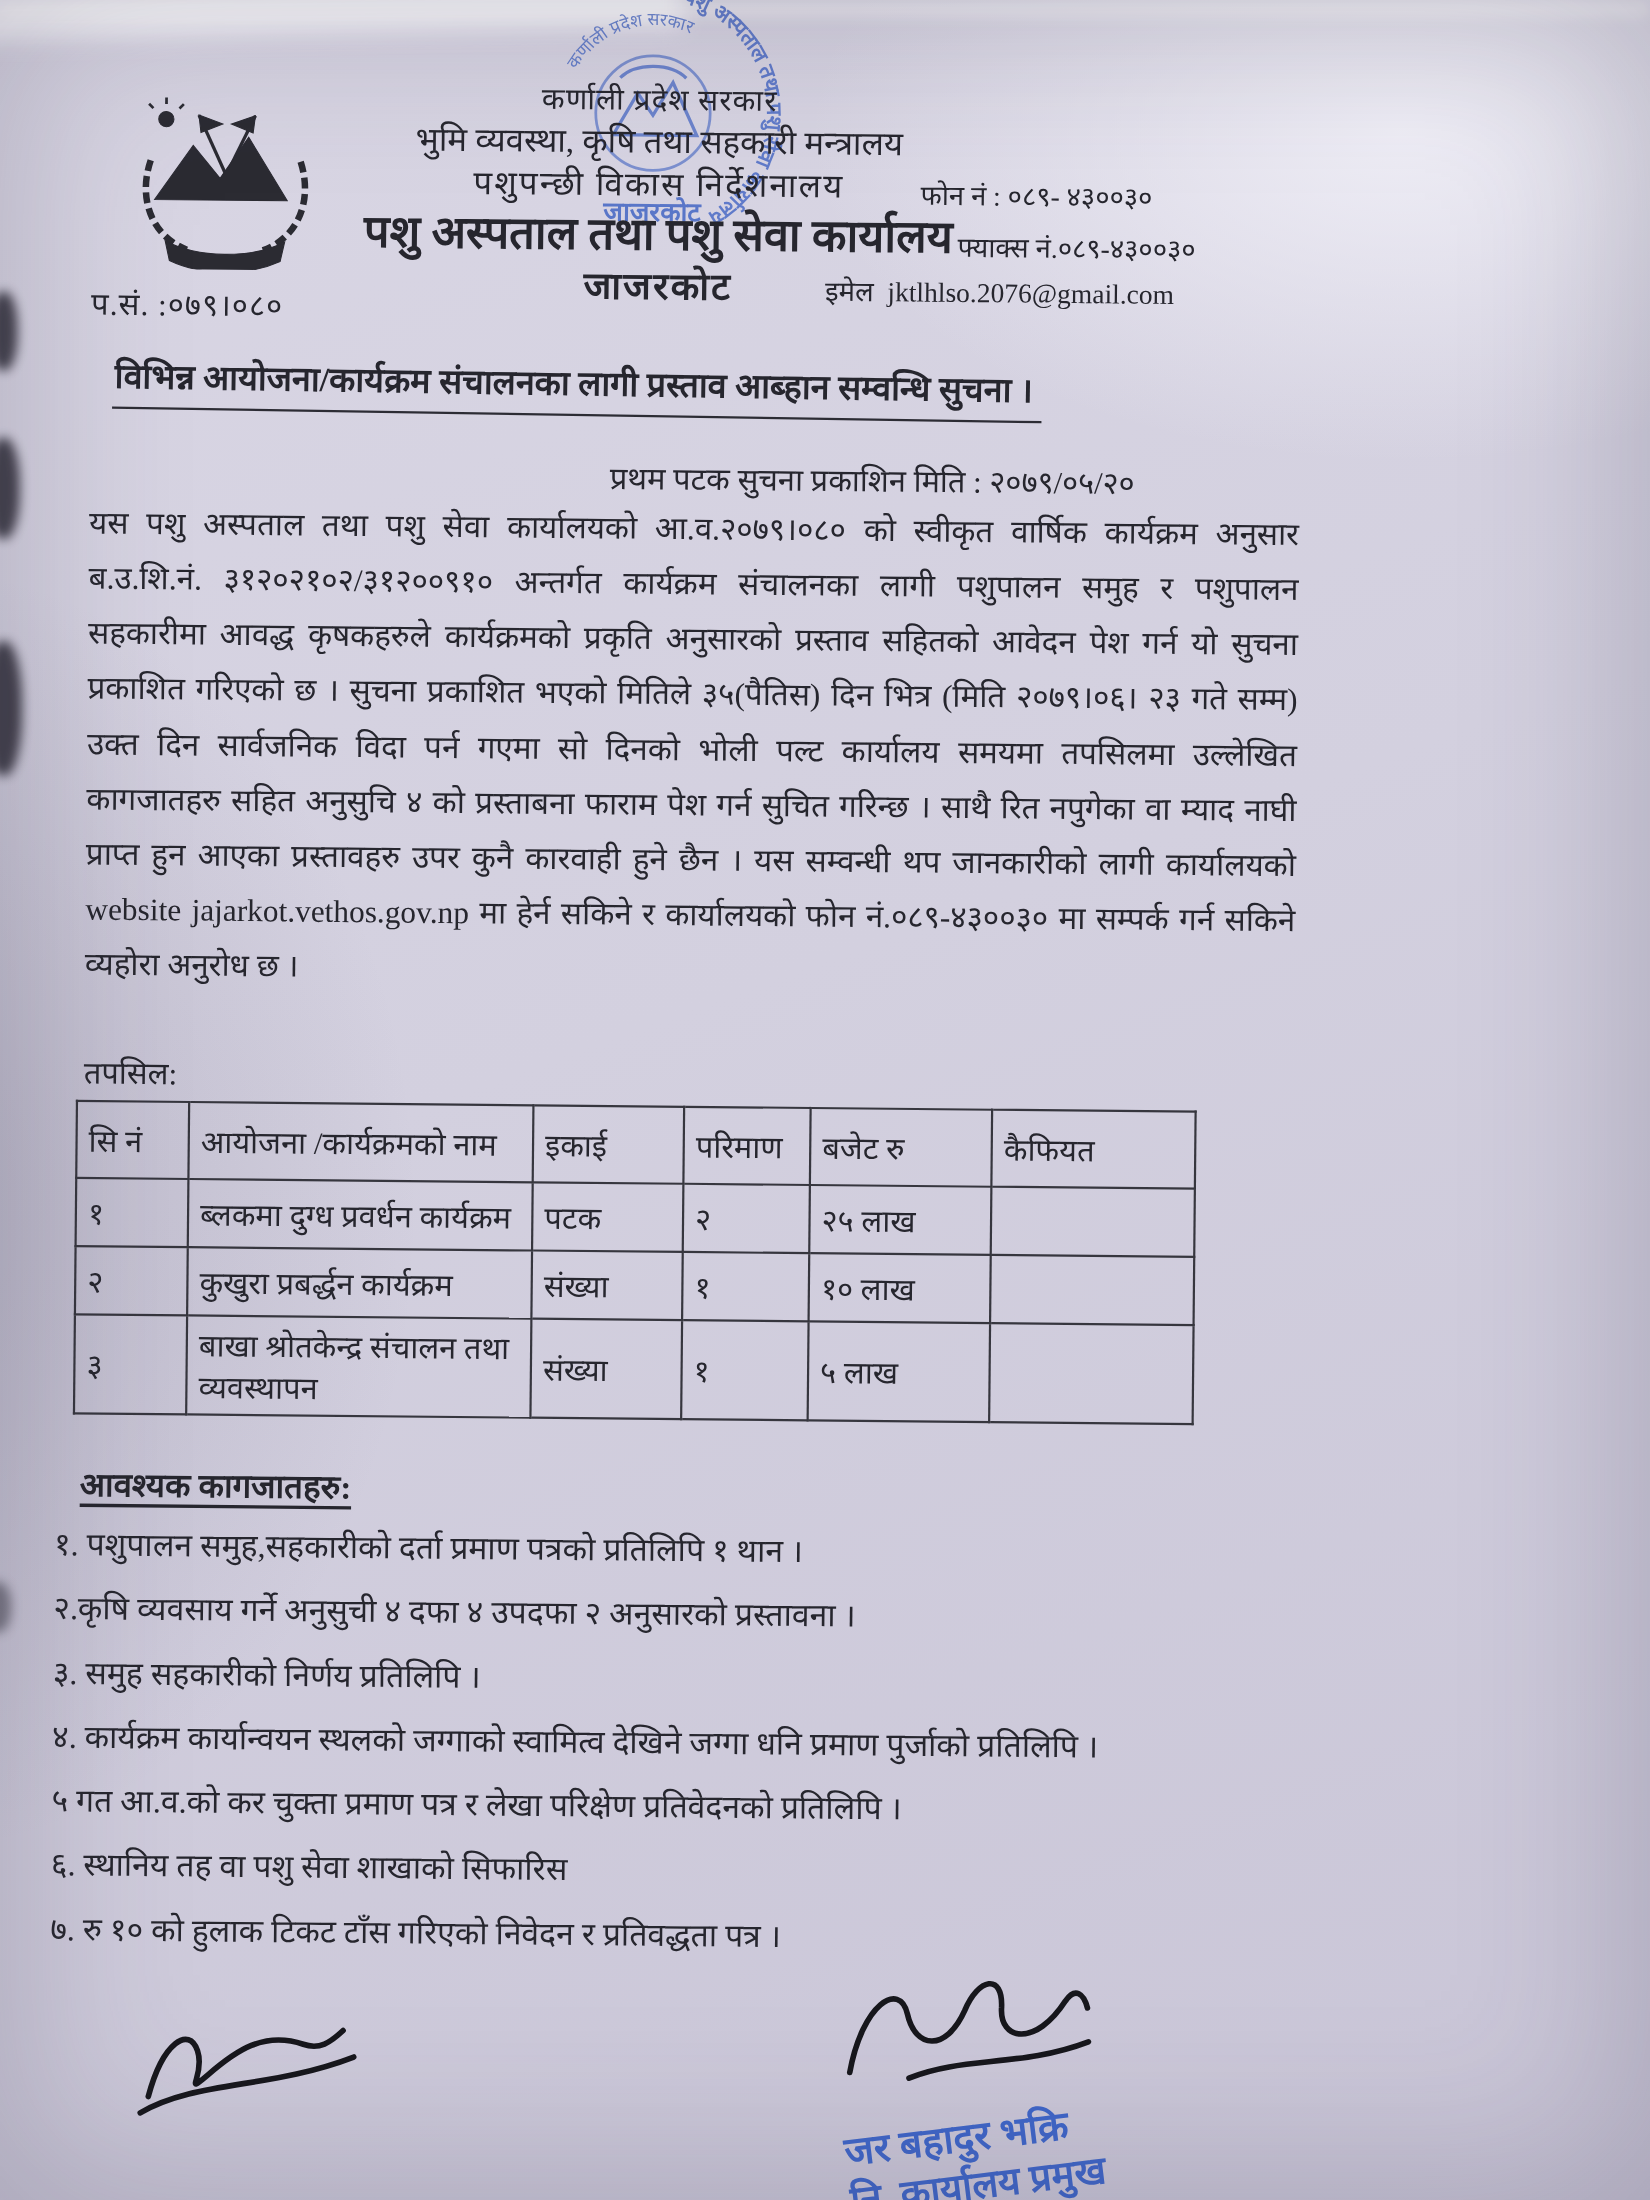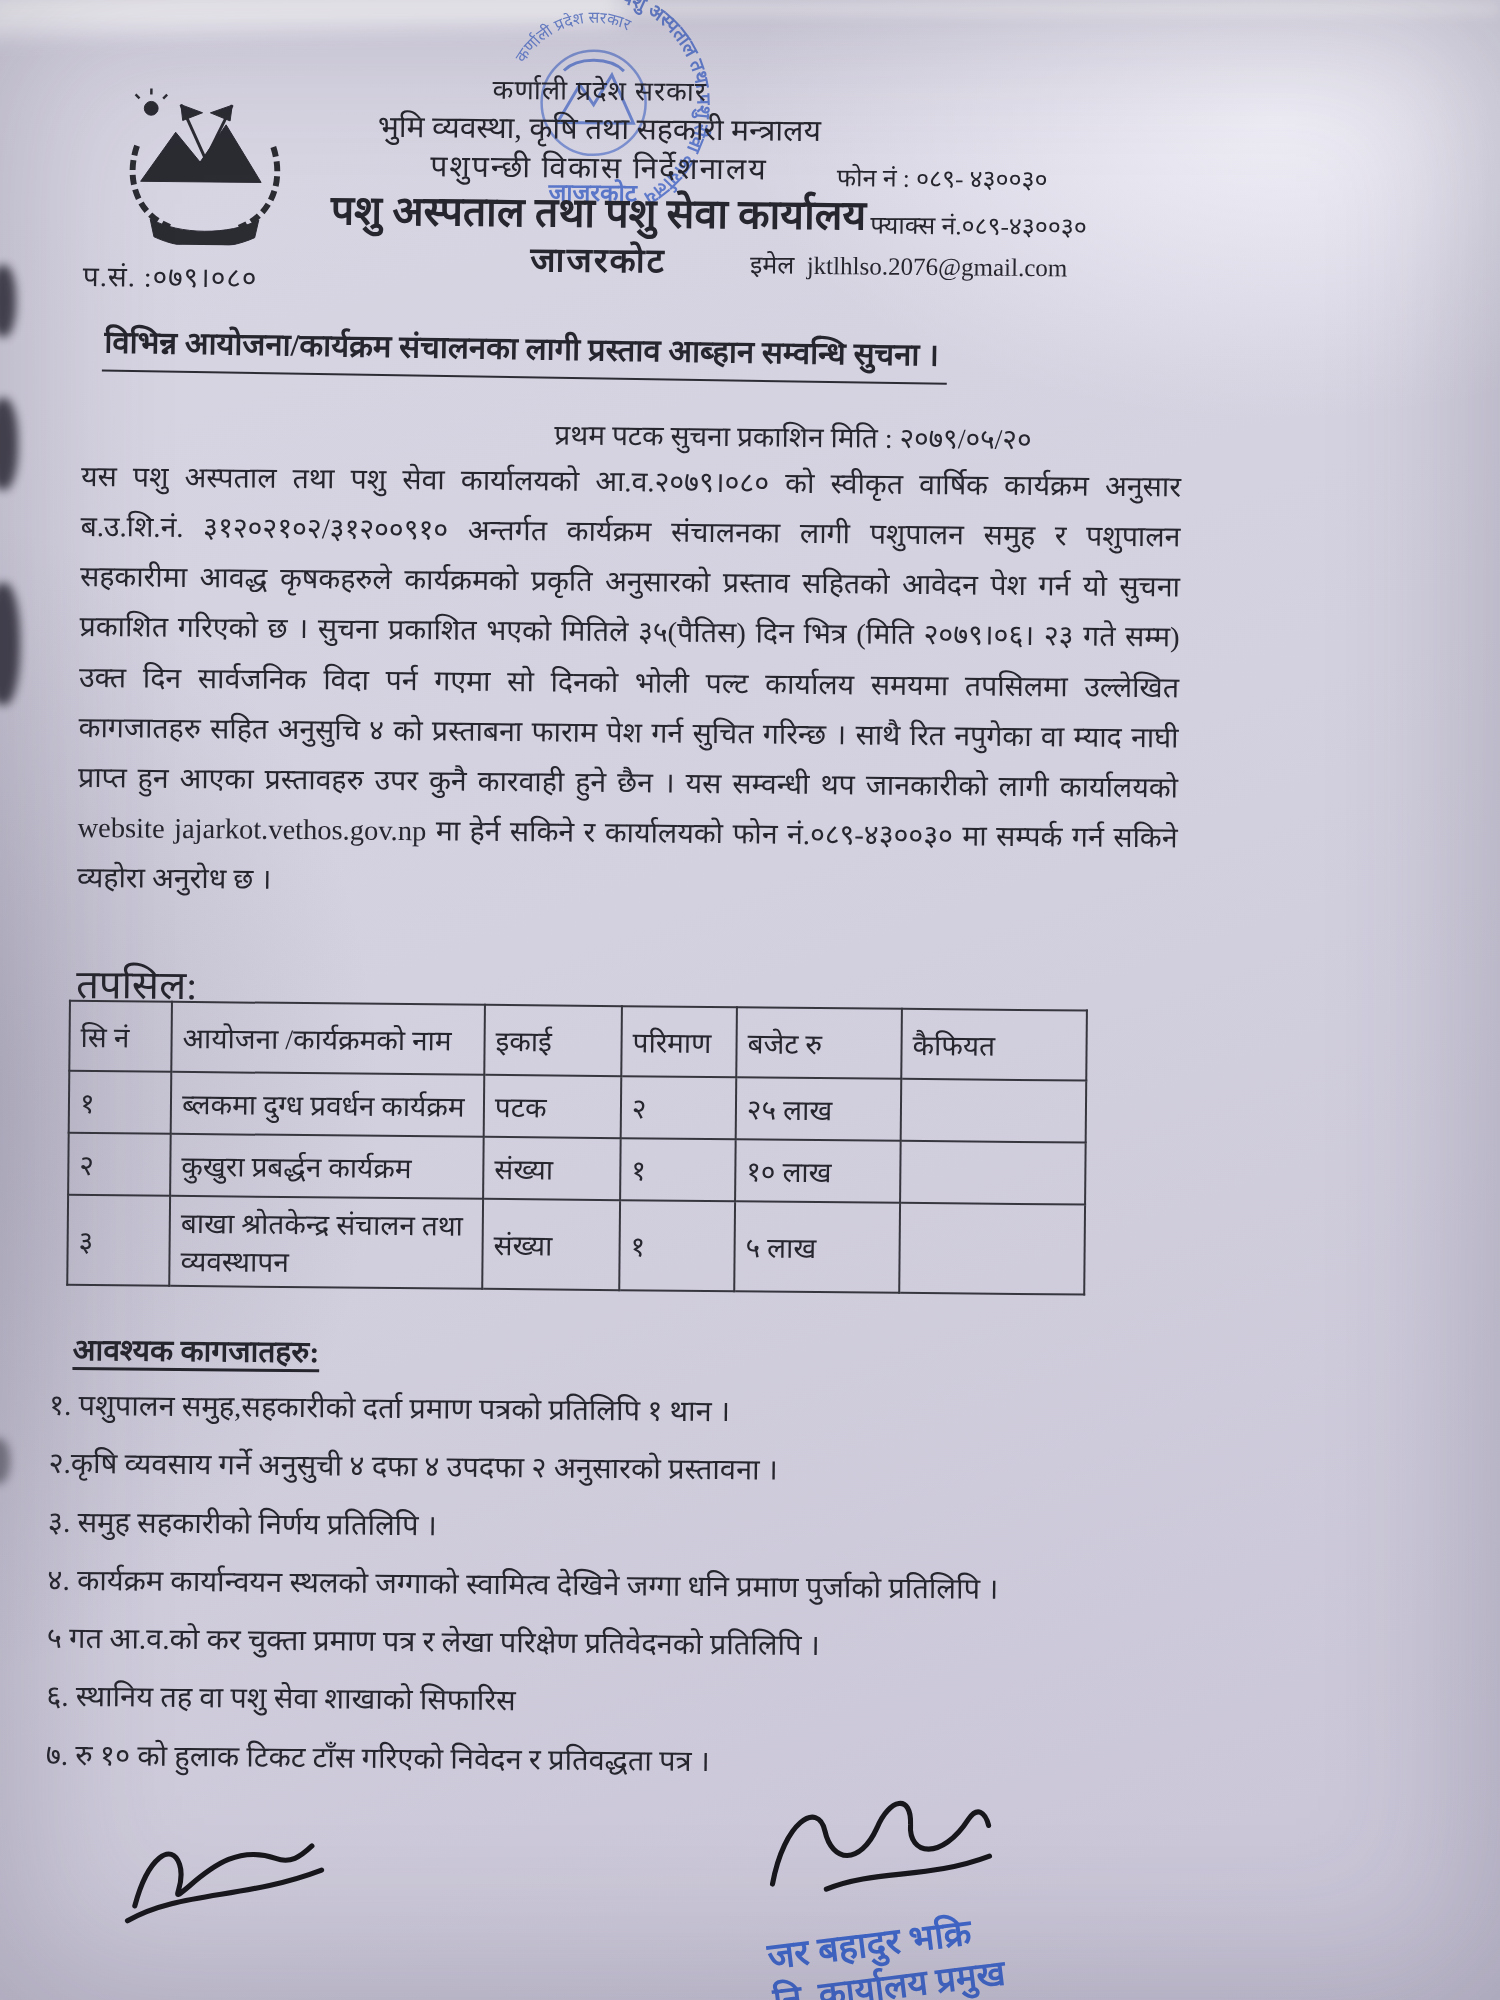--- a/index.html
+++ b/index.html
@@ -37,21 +37,21 @@
   .c-phone{left:838px;top:152px;}
   .c-fax{left:872px;top:199px;}
   .c-email{left:752px;top:240px;}
 
   .refno{position:absolute;left:85px;top:256px;font-size:28px;letter-spacing:1px;}
 
   .title{position:absolute;left:105px;top:322px;font-size:31px;font-weight:600;
          border-bottom:2px solid #2c2c34;padding:0 8px 8px 2px;transform:rotate(.35deg);}
   .pubdate{position:absolute;left:558px;top:410px;font-size:28px;}
   .bodytext{position:absolute;left:85px;top:452px;width:1100px;font-size:28.5px;line-height:1.76;text-align:justify;}
-  .tapasil{position:absolute;left:85px;top:955px;font-size:40px;}
+  .tapasil{position:absolute;left:85px;top:955px;font-size:28px;}
 
   
   table.notice{position:absolute;left:78px;top:1000px;border-collapse:collapse;table-layout:fixed;width:1017px;font-size:28px;}
   table.notice col.c0{width:102px}table.notice col.c1{width:313px}table.notice col.c2{width:137px}
   table.notice col.c3{width:115px}table.notice col.c4{width:165px}table.notice col.c5{width:185px}
   table.notice th,table.notice td{border:2px solid #36363e;text-align:left;padding:6px 10px;vertical-align:middle;font-weight:normal;}
   table.notice thead th{height:56px;}
   table.notice tbody td{height:48px;}
 
   .docs-head{position:absolute;left:85px;top:1328px;font-size:30px;font-weight:600;text-decoration:underline;text-underline-offset:7px;}

